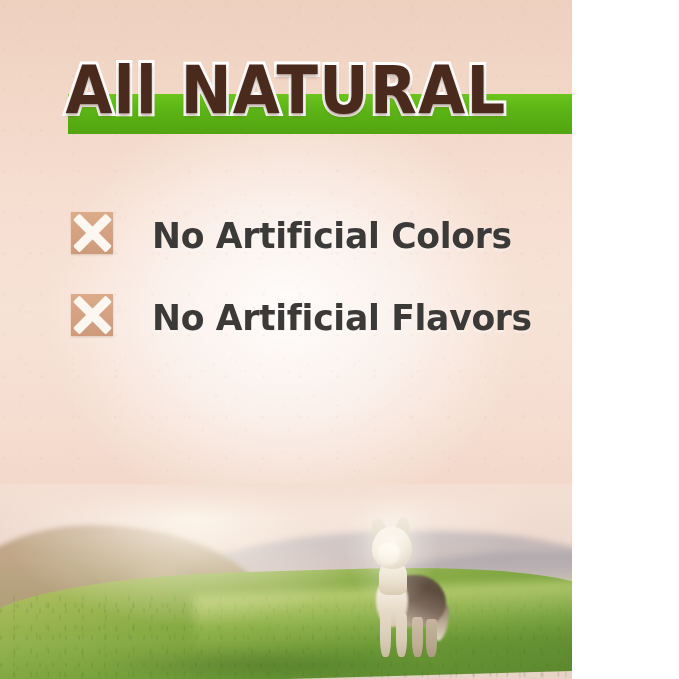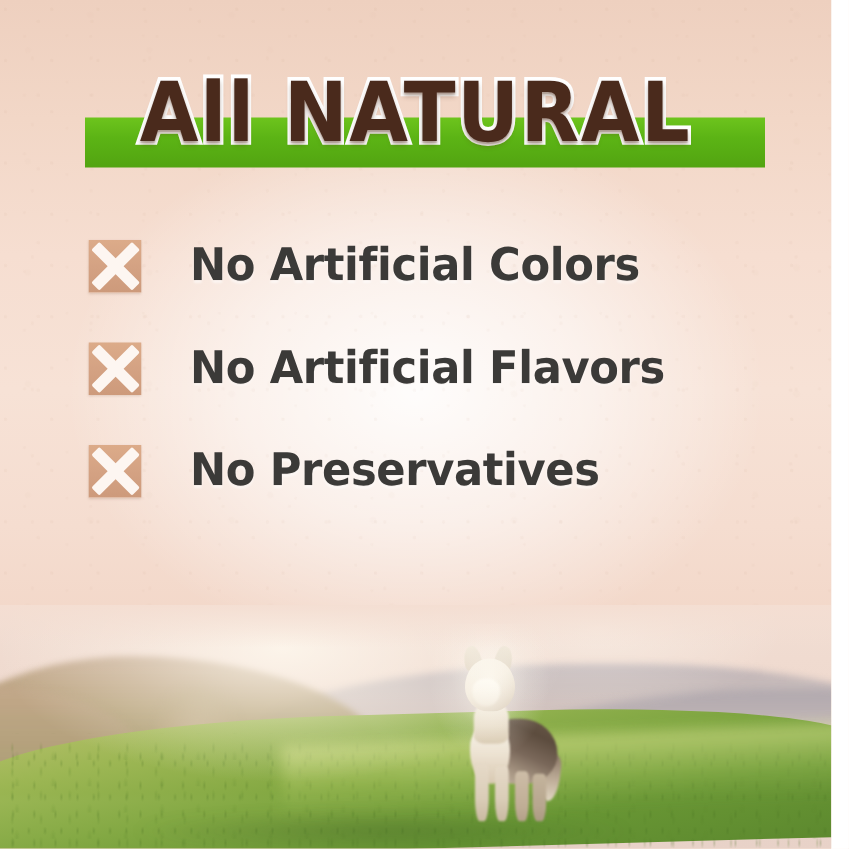--- a/index.html
+++ b/index.html
@@ -6,21 +6,21 @@
     margin: 0;
     padding: 0;
     background: #ffffff;
   }
   body {
     font-family: "Liberation Sans", sans-serif;
   }
 
   #poster {
     position: relative;
-    width: 665px;
+    width: 572px;
     height: 679px;
     overflow: hidden;
     background: #f0d8c8;
   }
 
   
   .bg-base {
     position: absolute;
     inset: 0;
     background:
@@ -91,21 +91,21 @@
   
   .claims {
     position: absolute;
     left: 0; right: 0;
     top: 172px;
   }
   .claim-row {
     position: relative;
     height: 82px;
     display: flex;
-    align-items: center;
+    align-items: flex-end;
   }
   .x-box {
     position: relative;
     margin-left: 71px;
     width: 42px;
     height: 42px;
     flex: 0 0 auto;
     background: linear-gradient(180deg, #dcab89 0%, #d4a283 50%, #cd9a7b 100%);
     box-shadow: 0 1px 2px rgba(140,95,70,0.25);
   }
@@ -434,24 +434,20 @@
     <div class="claim-row">
       <div class="x-box"></div>
       <div class="claim-label">No Artificial Colors</div>
     </div>
 
     <div class="claim-row">
       <div class="x-box"></div>
       <div class="claim-label">No Artificial Flavors</div>
     </div>
 
-    <div class="claim-row">
-      <div class="x-box"></div>
-      <div class="claim-label">No Preservatives</div>
-    </div>
 
 
   </div>
 
   <div class="photo">
     <div class="sky"></div>
     <div class="ridge-far"></div>
     <div class="ridge-far2"></div>
     <div class="hill-left"></div>
     <div class="hill-left2"></div>

